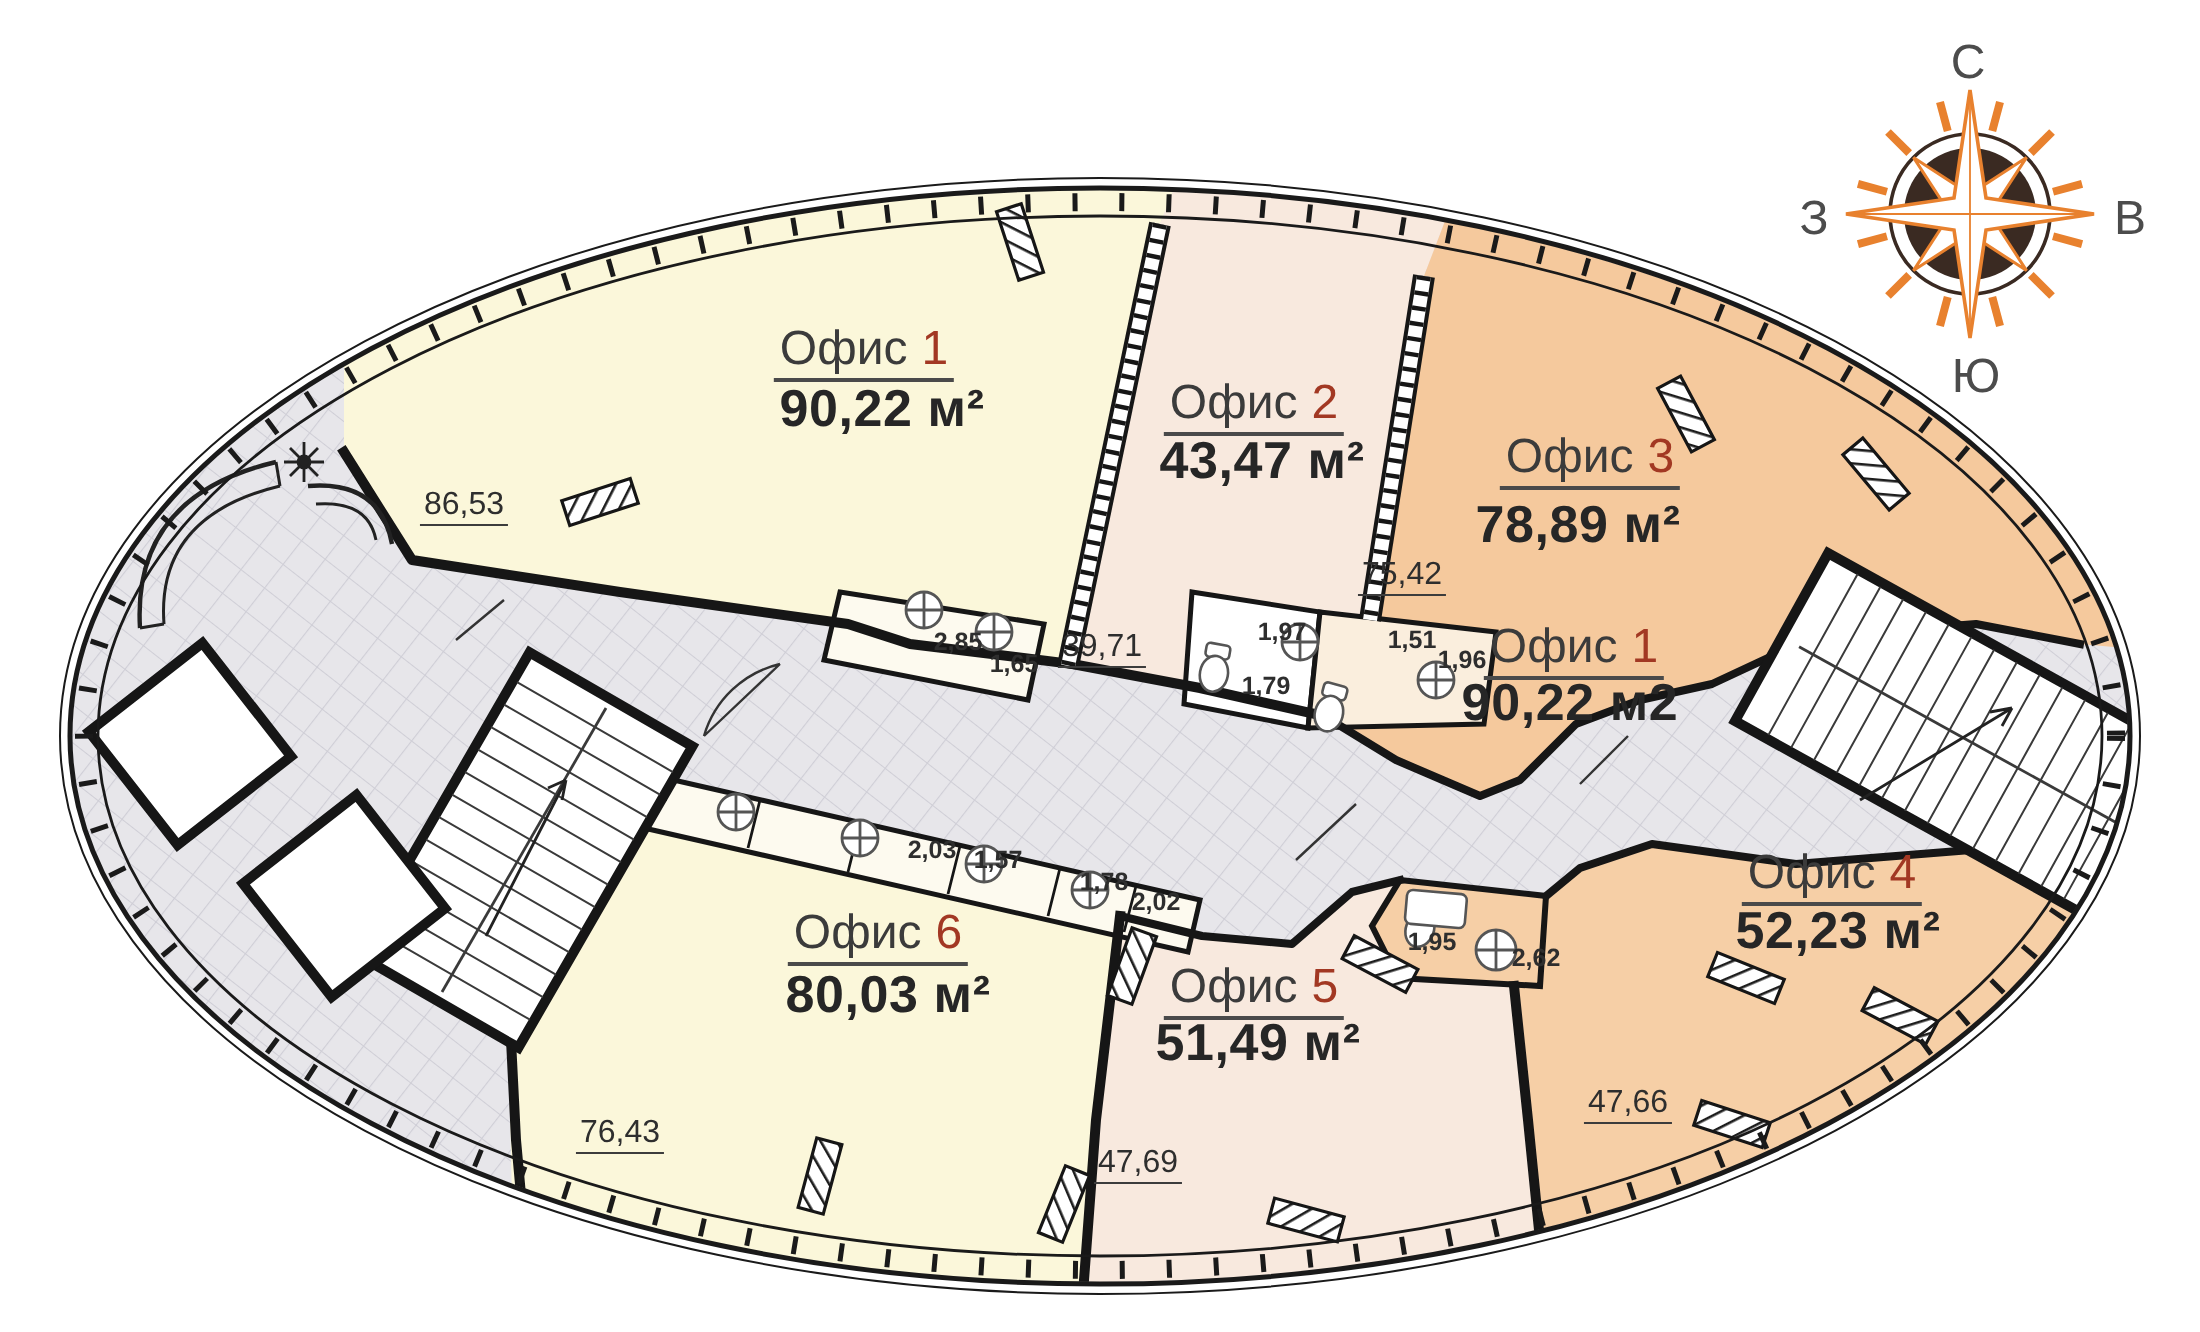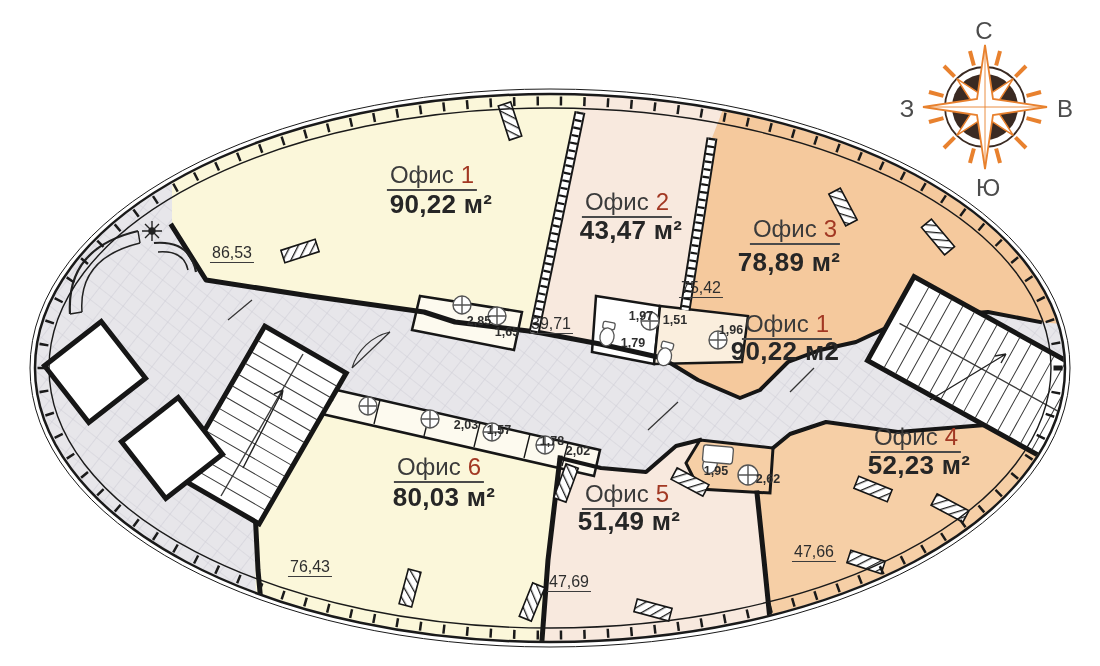--- a/index.html
+++ b/index.html
@@ -280,21 +280,21 @@
 <div class="lbl stamp" style="left:232px;top:254px">86,53</div>
 <div class="lbl stamp" style="left:551px;top:325px">39,71</div>
 <div class="lbl stamp" style="left:701px;top:289px">75,42</div>
 <div class="lbl stamp" style="left:310px;top:568px">76,43</div>
 <div class="lbl stamp" style="left:569px;top:583px">47,69</div>
 <div class="lbl stamp" style="left:814px;top:553px">47,66</div>
 
 <div class="lbl dim" style="left:479px;top:321px">2,85</div>
 <div class="lbl dim" style="left:507px;top:332px">1,65</div>
 <div class="lbl dim" style="left:641px;top:316px">1,97</div>
-<div class="lbl dim" style="left:675px;top:320px">1,51</div>
+<div class="lbl dim" style="left:706px;top:320px">1,51</div>
 <div class="lbl dim" style="left:731px;top:330px">1,96</div>
 <div class="lbl dim" style="left:633px;top:343px">1,79</div>
 <div class="lbl dim" style="left:466px;top:425px">2,03</div>
 <div class="lbl dim" style="left:499px;top:430px">1,57</div>
 <div class="lbl dim" style="left:552px;top:441px">1,78</div>
 <div class="lbl dim" style="left:578px;top:451px">2,02</div>
 <div class="lbl dim" style="left:716px;top:471px">1,95</div>
 <div class="lbl dim" style="left:768px;top:479px">2,62</div>
 
 </div>

